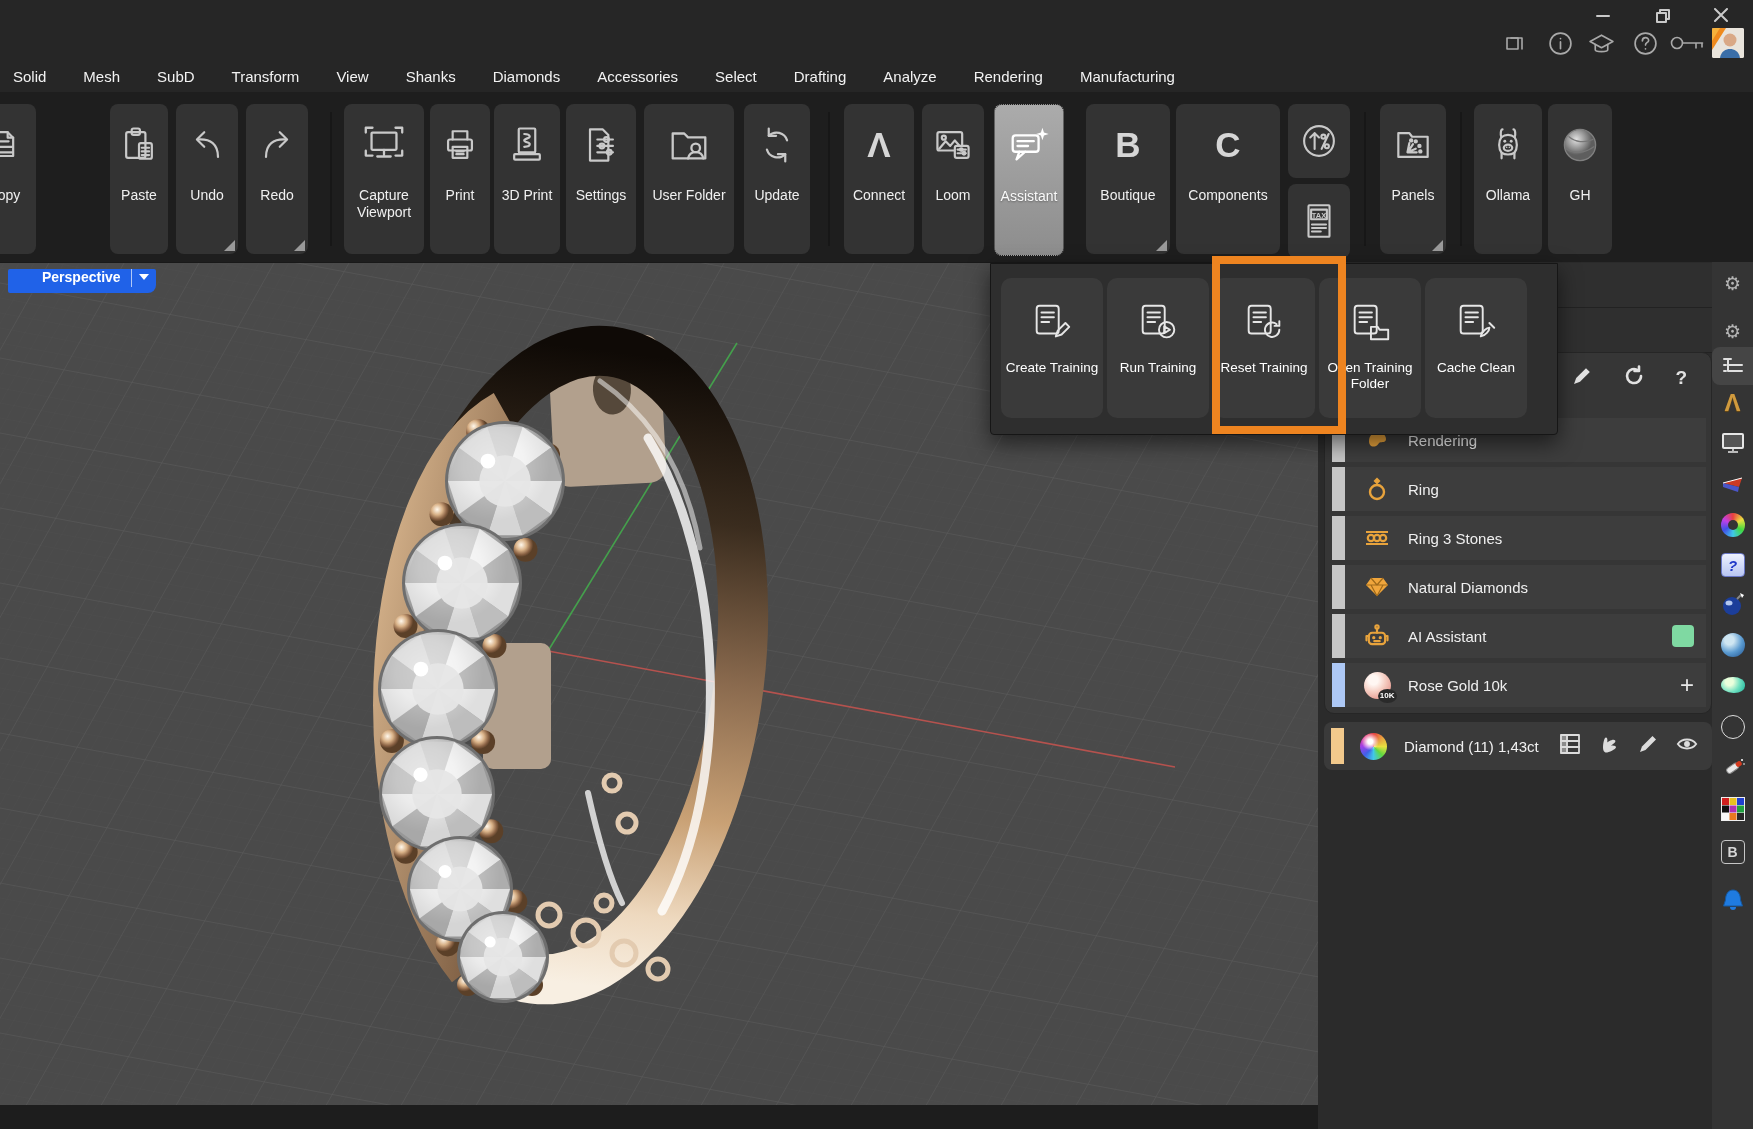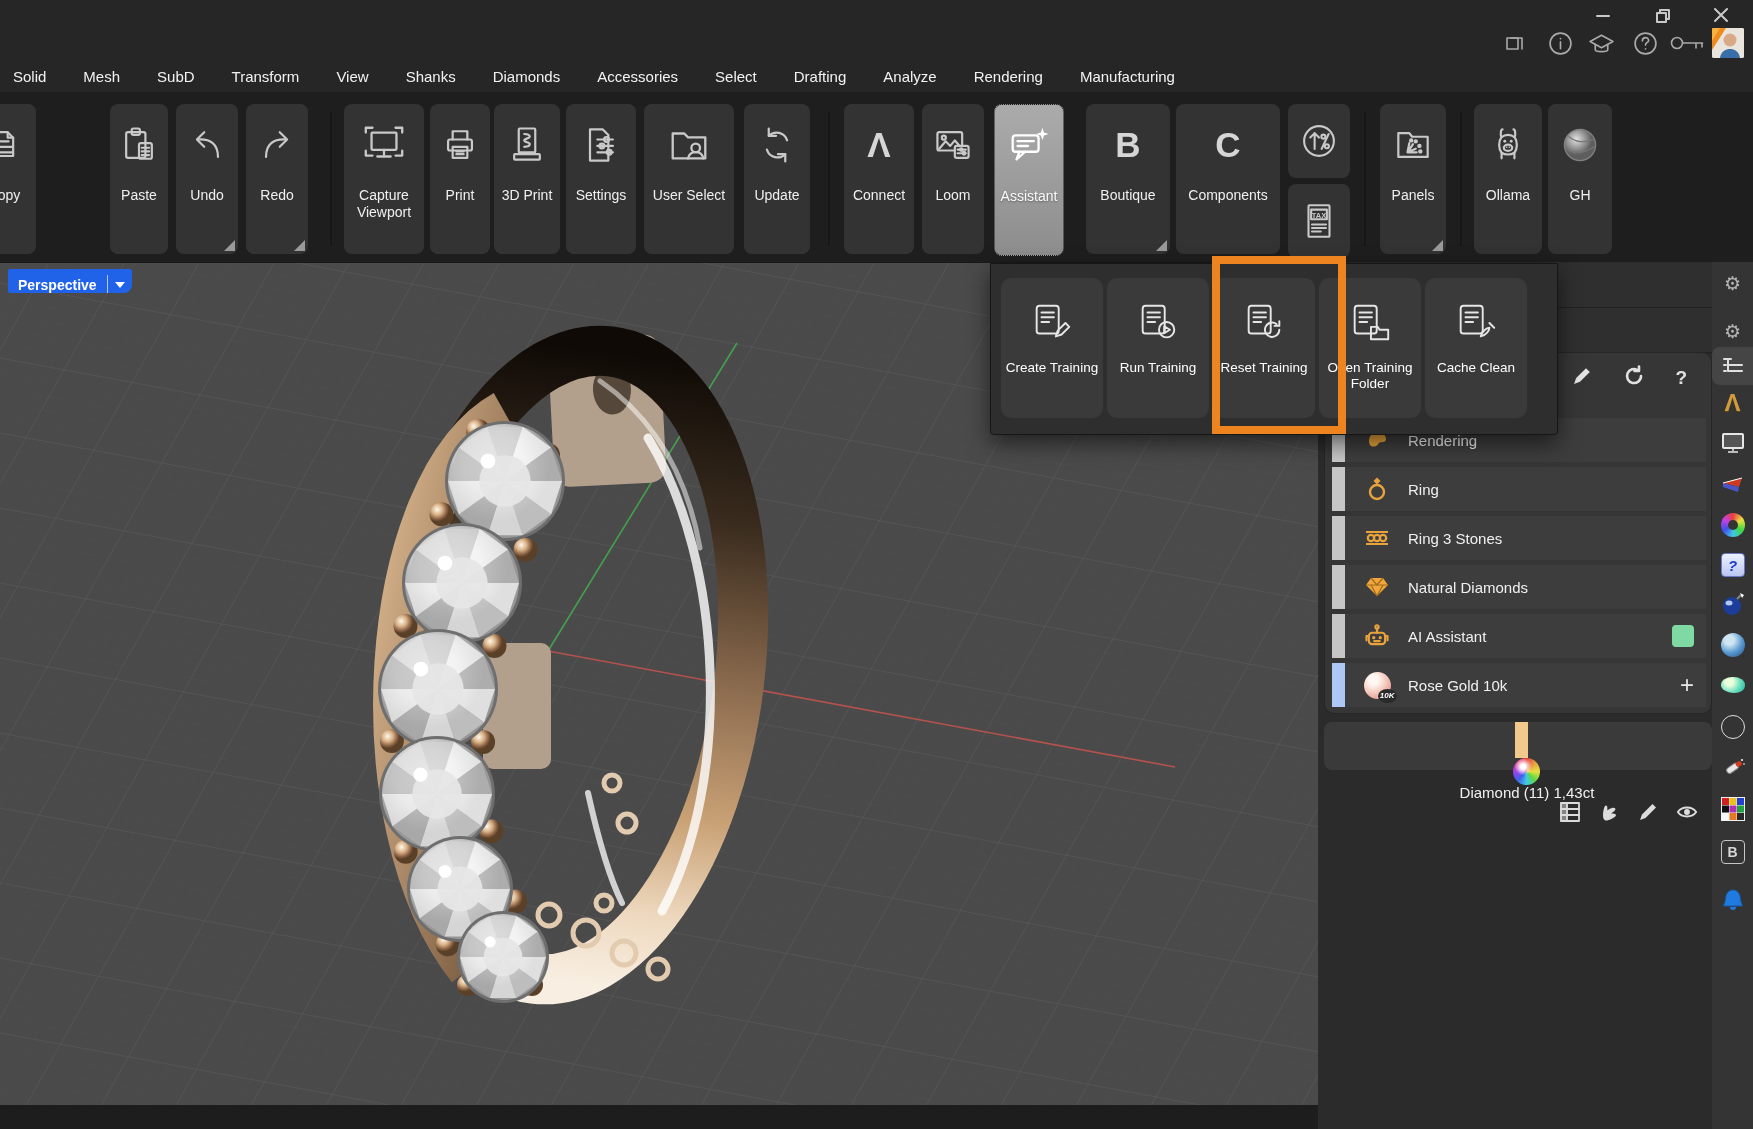--- a/index.html
+++ b/index.html
@@ -28,21 +28,21 @@
   .tbtn.pressed{background:linear-gradient(#ababab,#8d8d8d);border:1px dotted #1c1c1c;}
   .tbtn.pressed svg{stroke:#fff;}
   .tbtn.pressed .lbl{color:#fafafa;text-shadow:0 1px 2px rgba(0,0,0,.35);}
   .corner-tri{position:absolute;right:3px;bottom:3px;width:0;height:0;
               border-left:11px solid transparent;border-bottom:11px solid #9a9a9a;}
   .tdiv{position:absolute;top:20px;width:2px;height:134px;background:#171717;}
   
   #viewport{left:0;top:262px;width:1318px;height:843px;background:#4a4a4a;border-top:1px solid #191919;overflow:hidden;}
   #bottomstrip{left:0;top:1105px;width:1318px;height:24px;background:#1d1d1d;}
   #persp-tab{left:8px;top:6px;height:24px;background:#2062e8;border-radius:2px 2px 8px 2px;
-             display:flex;align-items:flex-end;z-index:3;}
+             display:flex;align-items:flex-start;z-index:3;padding-left:24px;}
   #persp-tab .plabel{font-size:14px;font-weight:bold;color:#fff;padding:0 10px 0 10px;}
   #persp-tab .pdiv{width:1px;height:18px;background:rgba(255,255,255,.65);}
   #persp-tab .parrow{width:0;height:0;border:5px solid transparent;border-top:6px solid #fff;margin:5px 7px 0 7px;}
   
   #assist-menu{left:990px;top:263px;width:566px;height:170px;background:#2e2e2e;border:1px solid #161616;
                border-radius:0 0 4px 4px;box-shadow:0 8px 22px rgba(0,0,0,.55);z-index:6;}
   .dd-item{position:absolute;top:14px;width:102px;height:140px;background:#3a3a3a;border-radius:10px;
            display:flex;flex-direction:column;align-items:center;}
   .dd-item svg{stroke:#e6e6e6;fill:none;stroke-width:2;stroke-linecap:round;stroke-linejoin:round;margin-top:22px;}
   .dd-item .lbl{font-size:13.5px;color:#fff;text-align:center;line-height:16px;margin-top:14px;padding:0 2px;}
@@ -56,26 +56,26 @@
   .lp-tools{position:absolute;top:12px;right:24px;display:flex;gap:30px;align-items:center;}
   .lp-tools svg{width:22px;height:22px;}
   .layer-row{position:absolute;left:7px;width:374px;height:44px;background:#3d3d3d;display:flex;align-items:center;}
   .row-bar{width:13px;height:44px;background:#c6c6c6;flex:none;}
   .row-icon{width:26px;height:26px;margin-left:19px;flex:none;display:flex;align-items:center;justify-content:center;}
   .row-lbl{font-size:15px;color:#f0f0f0;margin-left:18px;white-space:nowrap;}
   .row-right{margin-left:auto;margin-right:12px;display:flex;align-items:center;gap:14px;}
   .swatch{width:22px;height:22px;border-radius:4px;background:#7fd9a2;}
   .plus{font-size:24px;color:#e8e8e8;line-height:22px;}
   #material-row{left:1324px;top:722px;width:388px;height:48px;background:#3a3a3a;border-radius:8px;
-                display:flex;align-items:center;z-index:2;flex-direction:column;}
+                display:flex;align-items:center;z-index:2;}
   #material-row .row-bar{height:36px;margin-left:7px;background:#f2c98c;}
   .sphere{width:27px;height:27px;border-radius:50%;position:relative;flex:none;}
   #rose-sphere{background:radial-gradient(circle at 35% 30%,#fff7f3 0 18%,#f6cfc4 45%,#e8a298 75%,#d08478);}
   #rose-badge{position:absolute;right:-6px;bottom:-4px;background:#2a2a2a;color:#fff;font-size:8px;font-weight:bold;
-              border-radius:50%;padding:3px 2px;line-height:8px;font-style:italic;}
+              border-radius:50%;padding:3px 2px;line-height:8px;}
   #rainbow-sphere{background:radial-gradient(circle at 38% 32%,#ffffff 0 10%,rgba(255,255,255,0) 35%),
                   conic-gradient(#e84040,#e8a040,#e8e040,#60d840,#40c8e8,#4060e8,#a040e8,#e84090,#e84040);}
   .mat-icons{margin-left:auto;margin-right:14px;display:flex;gap:17px;align-items:center;}
   .mat-icons svg{width:22px;height:22px;}
   
   #rightstrip{left:1712px;top:262px;width:41px;height:867px;background:#343434;}
   .rs-item{position:absolute;left:0;width:41px;height:34px;display:flex;align-items:center;justify-content:center;}
   .rs-tab{background:#454545;border-radius:8px 0 0 8px;height:38px;}
   .gear{font-size:19px;color:#b5b5b5;}
   .colorwheel{width:24px;height:24px;border-radius:50%;
@@ -272,21 +272,21 @@
   </div>
 
   <div class="tbtn" style="left:644px;width:90px">
     <span class="icon">
       <svg width="46" height="46" viewBox="0 0 48 48">
           <path d="M7 12h12l4 4h18v22H7z"></path>
           <circle cx="31" cy="27" r="4.5"></circle>
           <path d="M23 38c1-4.5 4.5-6.5 8-6.5s7 2 8 6.5"></path>
         </svg>
       </span>
-    <span class="lbl">User Select</span>
+    <span class="lbl">User Folder</span>
   </div>
 
   <div class="tbtn" style="left:744px;width:66px">
     <span class="icon">
       <svg width="44" height="48" viewBox="0 0 48 48">
           <path d="M35 19a12 12 0 0 0-20-5"></path>
           <path d="M15 6v8h8"></path>
           <path d="M13 29a12 12 0 0 0 20 5"></path>
           <path d="M33 42v-8h-8"></path>
         </svg>

